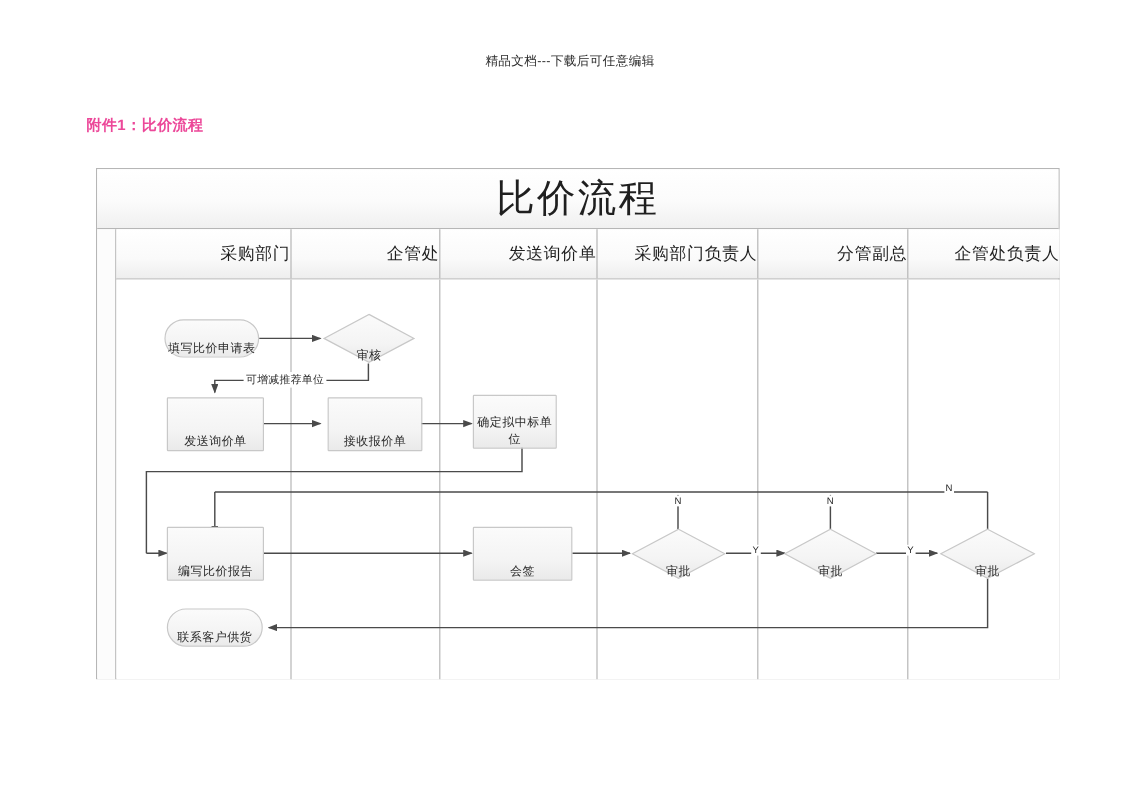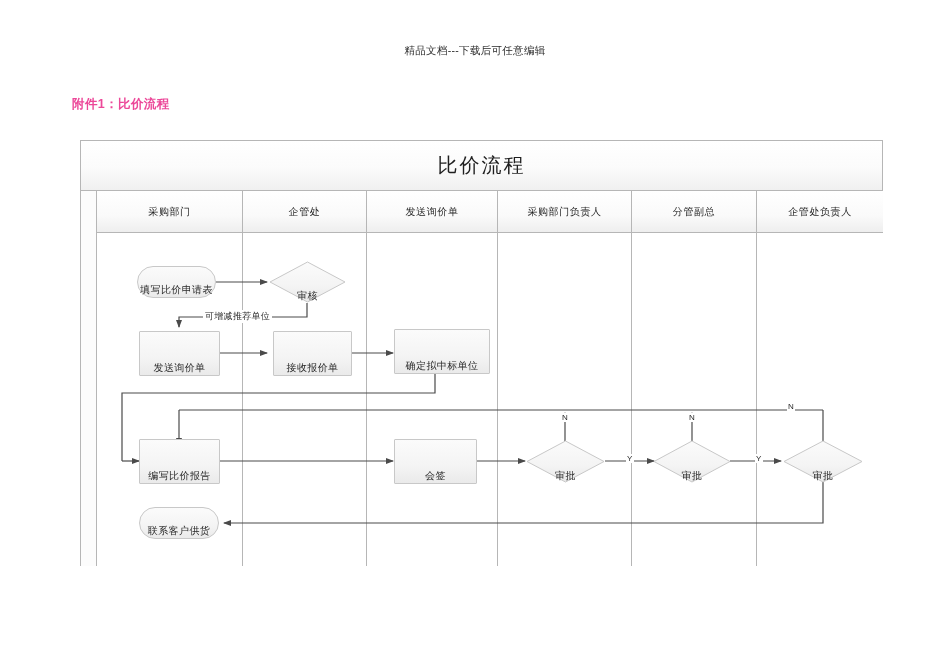--- a/index.html
+++ b/index.html
@@ -58,21 +58,21 @@
     width: 100%;
     height: 50px;
     box-sizing: border-box;
     border-bottom: 1px solid #b6b6b6;
     background: linear-gradient(to bottom, #ffffff 0%, #fbfbfb 55%, #f0f0f0 100%);
     display: flex;
     align-items: center;
     justify-content: center;
   }
   #flow-title-bar .title-text {
-    font-size: 20px;
+    font-size: 32px;
     color: #1f1f1f;
     letter-spacing: 2px;
   }
 
   
   #gutter-col {
     position: absolute;
     left: 0;
     top: 50px;
     width: 16px;
@@ -92,22 +92,22 @@
     display: flex;
     box-sizing: border-box;
     border-bottom: 1px solid #b6b6b6;
     background: linear-gradient(to bottom, #ffffff 0%, #fafafa 60%, #eeeeee 100%);
   }
   #lane-header-row .lane-head {
     box-sizing: border-box;
     border-right: 1px solid #b6b6b6;
     display: flex;
     align-items: center;
-    justify-content: center;
-    font-size: 10px;
+    justify-content: flex-end;
+    font-size: 14px;
     color: #1f1f1f;
     letter-spacing: 0.6px;
   }
   #lane-header-row .lane-head:last-child { border-right: none; }
 
   
   #lane-body-row {
     position: absolute;
     left: 16px;
     top: 92px;
@@ -283,21 +283,21 @@
   </div>
 
   <div class="node process" style="left:58px; top:190px; width:81px; height:45px;">
     <span>发送询价单</span>
   </div>
 
   <div class="node process" style="left:192px; top:190px; width:79px; height:45px;">
     <span>接收报价单</span>
   </div>
 
-  <div class="node process" style="left:313px; top:188px; width:96px; height:45px;">
+  <div class="node process" style="left:313px; top:188px; width:70px; height:45px;">
     <span>确定拟中标单位</span>
   </div>
 
   <div class="node process" style="left:58px; top:298px; width:81px; height:45px;">
     <span>编写比价报告</span>
   </div>
 
   <div class="node process" style="left:313px; top:298px; width:83px; height:45px;">
     <span>会签</span>
   </div>

